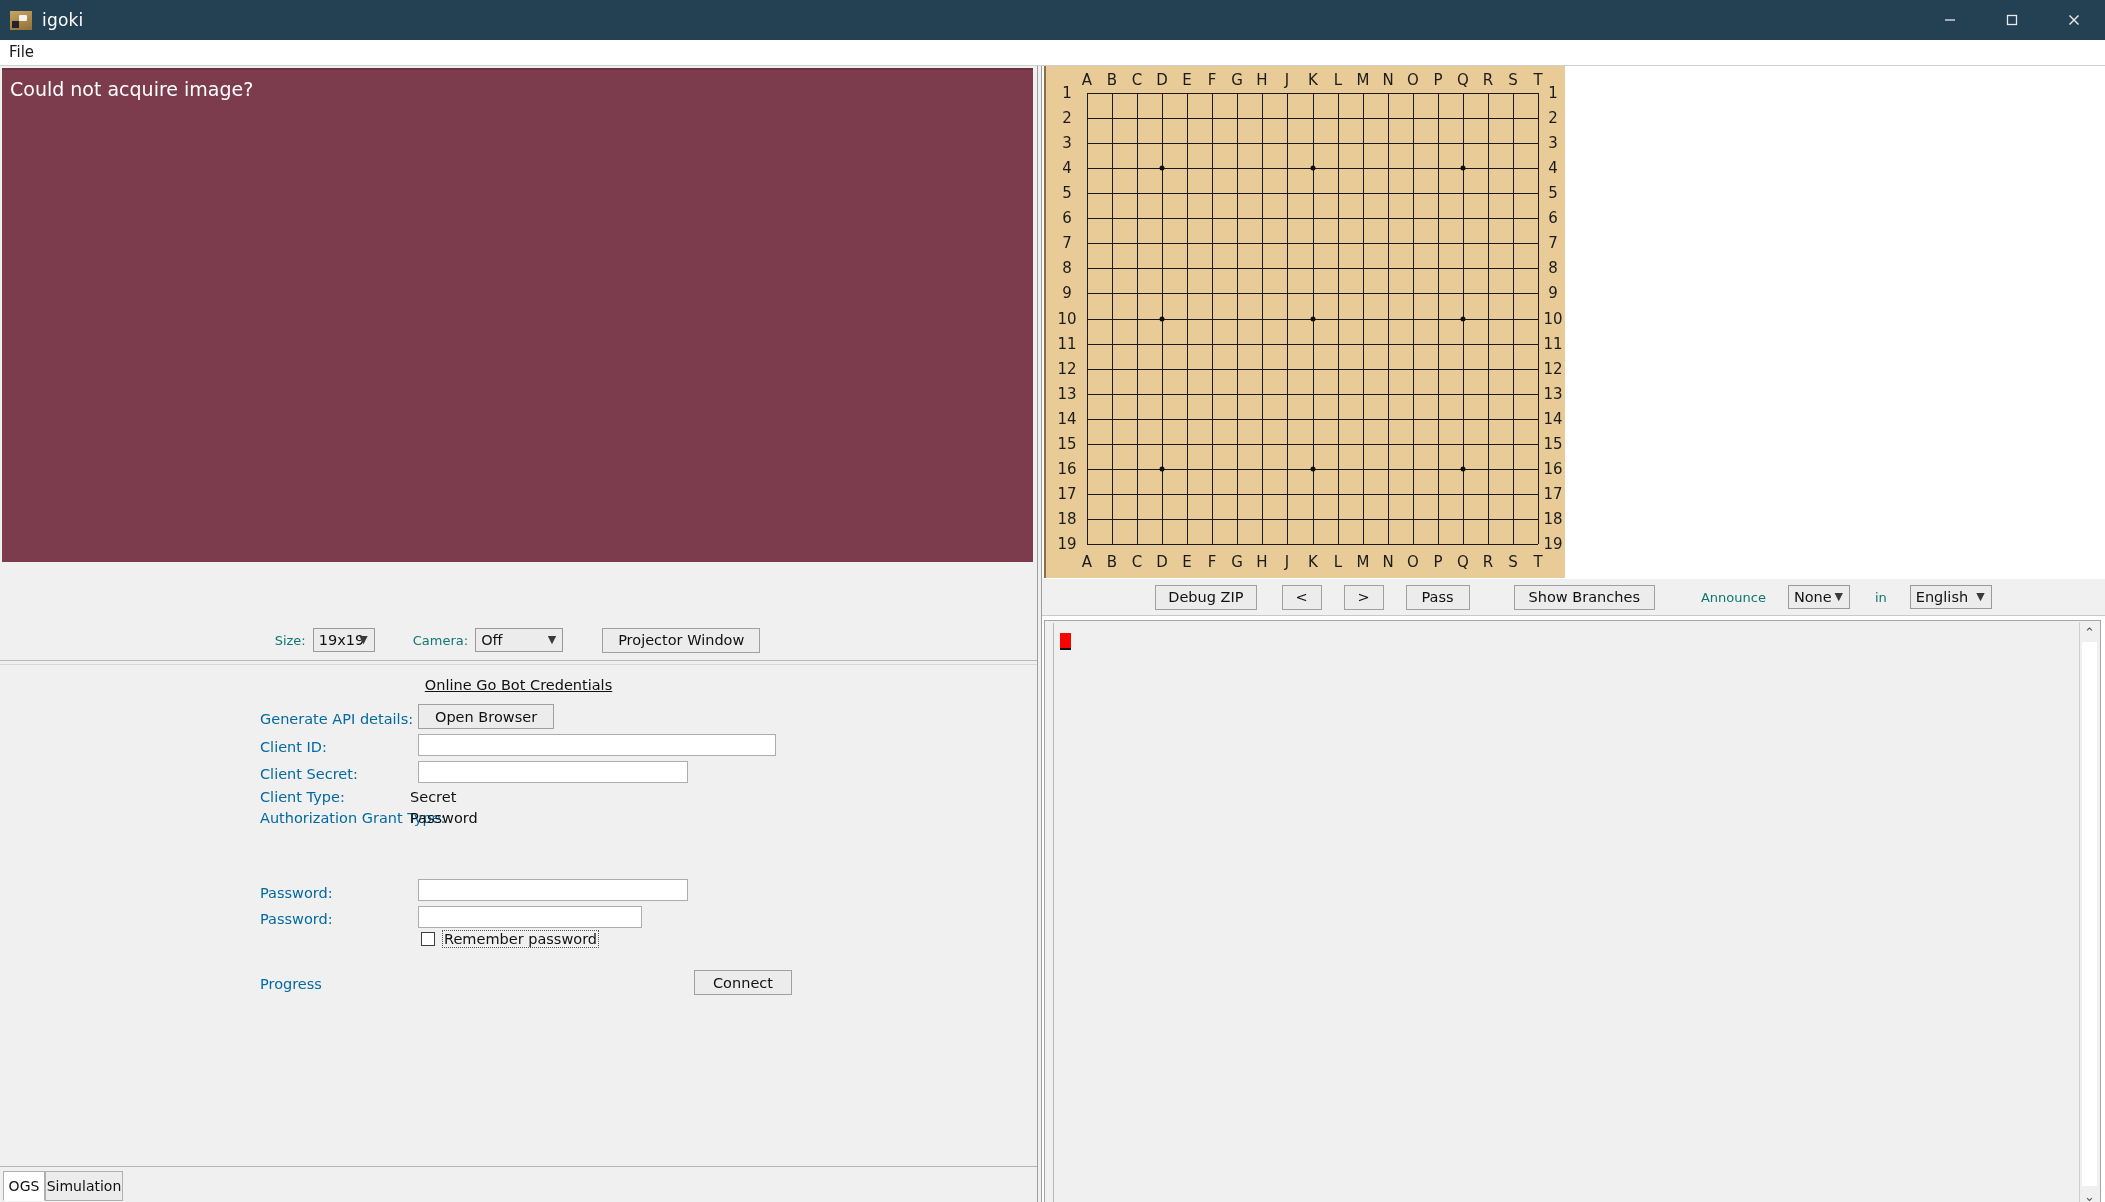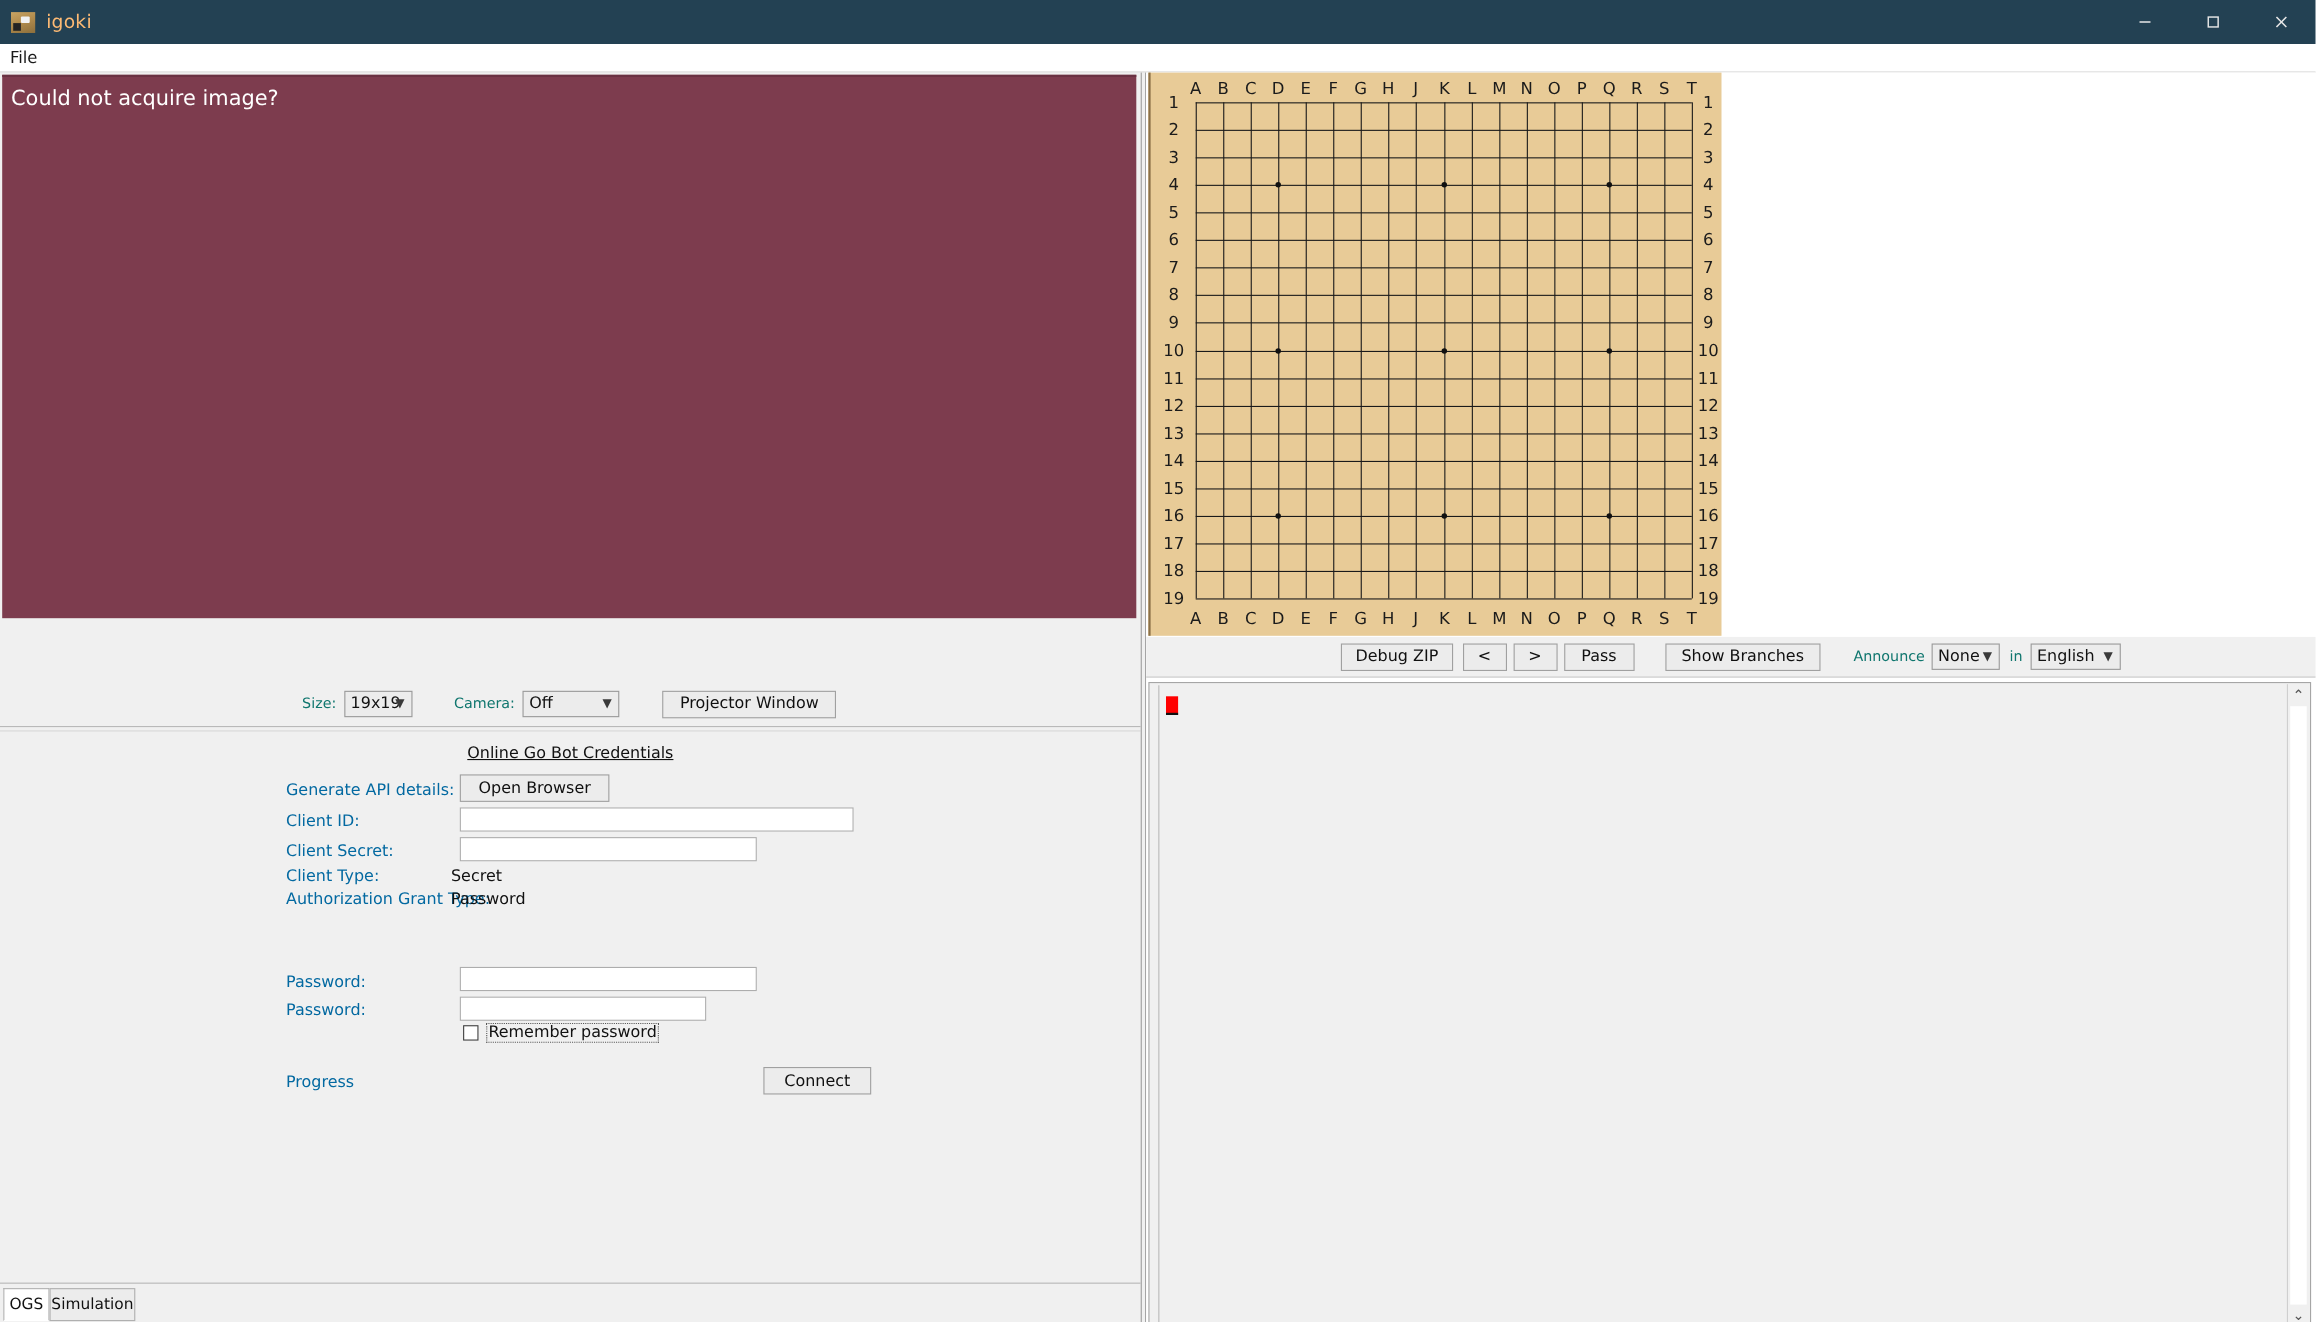--- a/index.html
+++ b/index.html
@@ -24,21 +24,21 @@
   }
   #app-icon::before {
     content:""; position:absolute; left:9px; top:4px; width:8px; height:6px;
     background:#f2f2f2; border-radius:1px;
   }
   #app-icon::after {
     content:""; position:absolute; left:2px; top:10px; width:7px; height:7px;
     background:#232323;
   }
   #title-text {
-    color: #fdba74; font-size: 17px; letter-spacing: .2px;
+    color: #ffffff; font-size: 17px; letter-spacing: .2px;
   }
   .wbtn {
     width: 62px; height: 40px; display: flex; align-items: center;
     justify-content: center; color: #e8e8e8; flex: none;
   }
   #winbtns { position: absolute; right: 0; top: 0; display: flex; }
 
   
   #menubar {
     position: absolute; left: 0; top: 40px; width: 2105px; height: 26px;
@@ -143,21 +143,21 @@
   }
   .coord {
     position:absolute; font-size:15px; color:#1b1b1b;
     font-family: "DejaVu Sans", "Liberation Sans", sans-serif;
     text-align:center; line-height:1;
   }
 
   
   #board-toolbar {
     position:absolute; left:0; top:513px; width:1063px; height:37px;
-    background:#f0f0f0; display:flex; align-items:center; gap:0;
+    background:#f0f0f0; display:flex; align-items:center; gap:16px;
     border-bottom:1px solid #c9c9c9;
   }
   #board-toolbar .spacer { flex: 1 1 auto; }
 
   
   #tree-outer {
     position:absolute; left:2px; top:554px; width:1057px; height:606px;
     background:#f0f0f0; border:1px solid #a6a6a6;
   }
   #tree-canvas {

